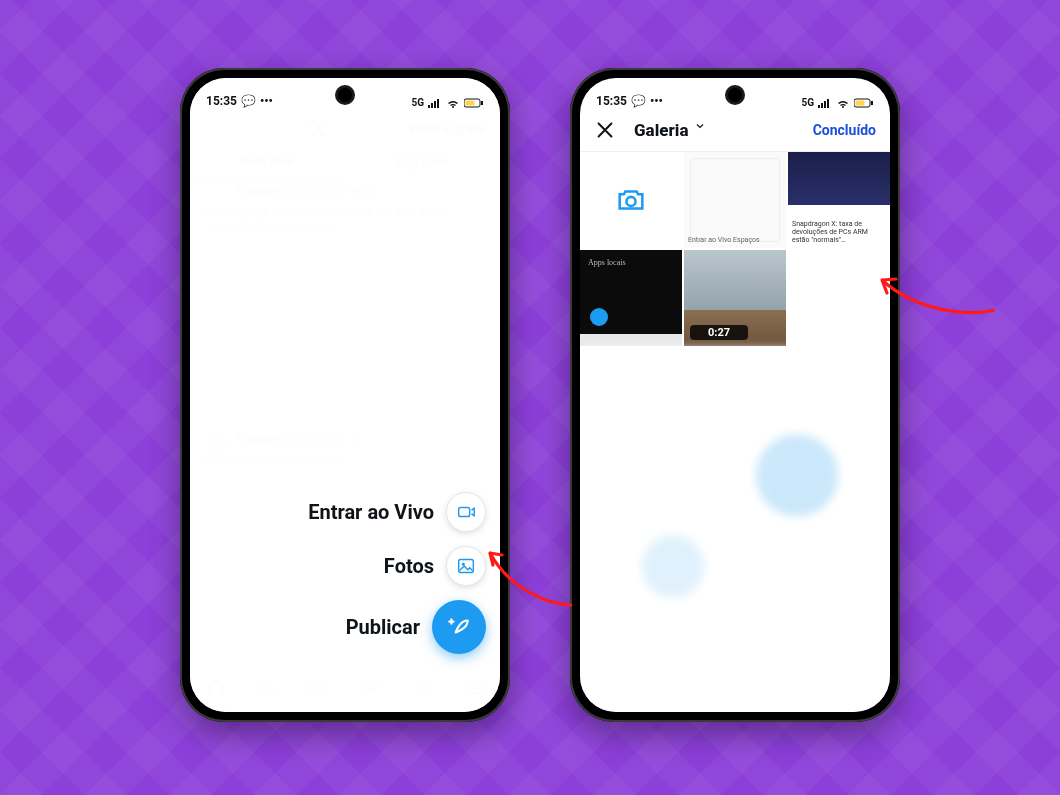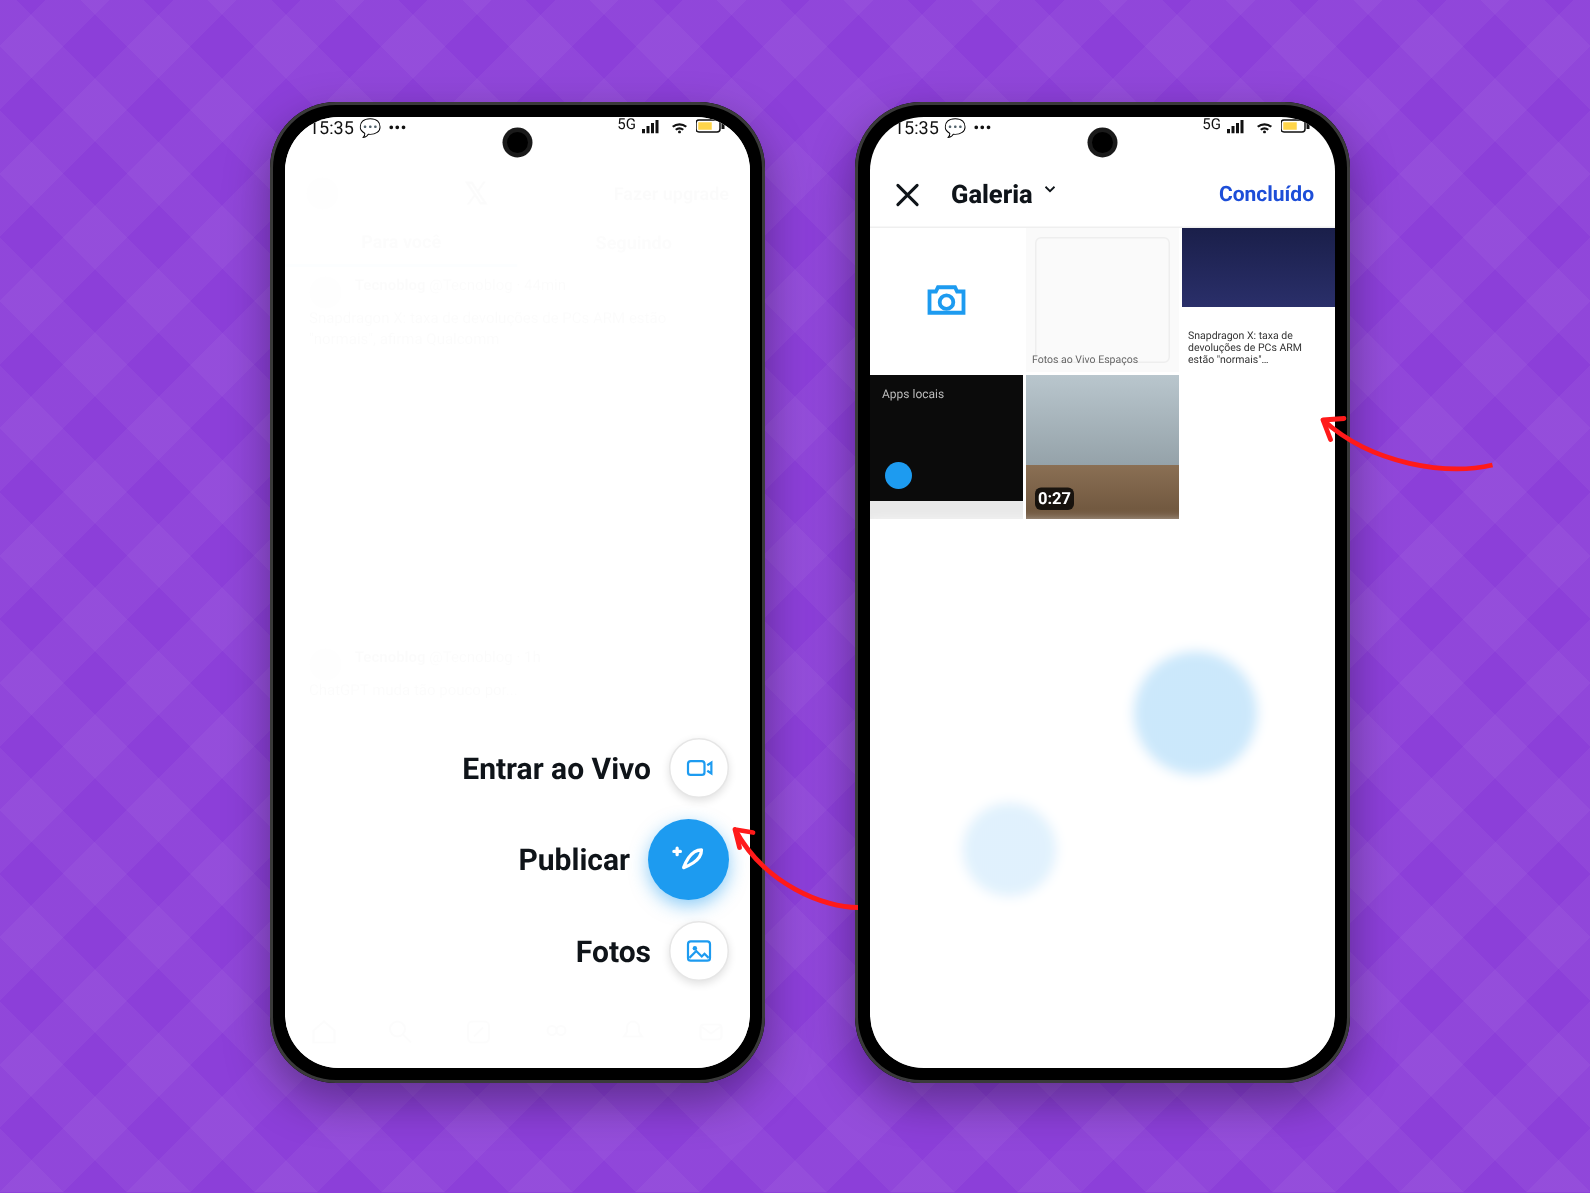--- a/index.html
+++ b/index.html
@@ -45,23 +45,23 @@
     width: 14px; height: 14px; border-radius: 50%;
     background: #000;
     box-shadow: 0 0 0 3px #1a1a1a;
     z-index: 30;
   }
 
   
   .status {
     position: absolute; top: 0; left: 0; right: 0;
     height: 30px;
-    display: flex; align-items: flex-start; justify-content: space-between;
+    display: flex; align-items: flex-end; justify-content: space-between;
     padding: 0 16px;
-    font-size: 12px; font-weight: 400; color: #111;
+    font-size: 12px; font-weight: 700; color: #111;
     z-index: 25;
   }
   .status .sgroup { display:flex; gap:4px; align-items:center; }
   .status svg { display:block; }
   .dim-layer {
     position: absolute; inset: 0;
     background: rgba(255,255,255,0.86);
     z-index: 10;
   }
   .feed-header {
@@ -133,32 +133,32 @@
   .gal-header .title{ display:flex; align-items:flex-start; gap:6px; }
   .gal-header .done{ margin-left:auto; font-size:14px; font-weight:700; color:#1d4ed8;text-align:center; }
 
   .grid{
     position:absolute; top:74px; left:0; right:0;
     display:grid; grid-template-columns:repeat(3,1fr);
     grid-auto-rows:96px; gap:2px;
   }
   .cell{ position:relative; overflow:hidden; background:#d8d8d8; }
   .cell.cam{ background:#fff; display:flex; align-items:center; justify-content:center;}
-  .cell.dark{ background:#0b0b0b; }
+  .cell.dark{ background:#0b0b0b;font-family:Liberation Serif, serif; }
   .cell.sky{ background:linear-gradient(#b9c6cd,#7f8d94);}
   .cell .thumb-txt{
     position:absolute; left:4px; right:4px; bottom:4px;
     font-size:7px; color:#666; line-height:1.15;
   }
   .cell.white{ background:#fafafa; }
   .dur{
     position:absolute; left:6px; bottom:6px;
     background:rgba(0,0,0,.8); color:#fff;
     font-size:11px; font-weight:700;
-    padding:1px 2px; border-radius:4px;
+    padding:1px 18px; border-radius:4px;
   }
   .blur-rows{
     position:absolute; top:270px; bottom:0; left:0; right:0;
     background:
       linear-gradient(#fff,#fff),
       repeating-linear-gradient(#f1f1f1 0 44px,#fff 44px 48px);
     filter:blur(4px);
     opacity:.9;
   }
   .blur-rows::before{
@@ -254,38 +254,38 @@
       <div class="fab-row">
         <span class="fab-label">Entrar ao Vivo</span>
         <span class="fab-small">
           <svg width="22" height="22" viewBox="0 0 24 24">
               <rect x="4" y="7" width="12" height="10" rx="2" fill="none" stroke="#1d9bf0" stroke-width="1.6"></rect>
               <path d="M18 10l3-2v8l-3-2" fill="none" stroke="#1d9bf0" stroke-width="1.6"></path>
             </svg>
         </span>
       </div>
       <div class="fab-row">
-        <span class="fab-label">Publicar</span>
-        <span class="fab-main">
-          <svg width="26" height="26" viewBox="0 0 24 24">
-              <path d="M5 5v4M3 7h4" stroke="#fff" stroke-width="2" stroke-linecap="round"></path>
-              <path d="M20 6c-3 0-6 2-8 5s-3 6-3 6 3-1 6-3 5-5 5-8z" fill="none" stroke="#fff" stroke-width="2" stroke-linejoin="round"></path>
-            </svg>
-        </span>
-      </div>
-      <div class="fab-row">
         <span class="fab-label">Fotos</span>
         <span class="fab-small">
           <svg width="22" height="22" viewBox="0 0 24 24">
               <rect x="4" y="5" width="16" height="14" rx="2" fill="none" stroke="#1d9bf0" stroke-width="1.6"></rect>
               <circle cx="9" cy="10" r="1.6" fill="#1d9bf0"></circle>
               <path d="M5 17l5-5 4 4 2-2 3 3" fill="none" stroke="#1d9bf0" stroke-width="1.6"></path>
             </svg>
         </span>
       </div>
+      <div class="fab-row">
+        <span class="fab-label">Publicar</span>
+        <span class="fab-main">
+          <svg width="26" height="26" viewBox="0 0 24 24">
+              <path d="M5 5v4M3 7h4" stroke="#fff" stroke-width="2" stroke-linecap="round"></path>
+              <path d="M20 6c-3 0-6 2-8 5s-3 6-3 6 3-1 6-3 5-5 5-8z" fill="none" stroke="#fff" stroke-width="2" stroke-linejoin="round"></path>
+            </svg>
+        </span>
+      </div>
     </div>
   </div>
 </div>
 
 <div class="phone right">
   <div class="screen">
     <div class="notch"></div>
 
     <div class="status">
       <div class="sgroup">
@@ -326,21 +326,21 @@
 
     <div class="grid">
       <div class="cell cam">
         <svg width="34" height="34" viewBox="0 0 24 24">
             <path d="M4 8h3l1-2h8l1 2h3v10H4z" fill="none" stroke="#1d9bf0" stroke-width="1.8"></path>
             <circle cx="12" cy="13" r="3.2" fill="none" stroke="#1d9bf0" stroke-width="1.8"></circle>
           </svg>
       </div>
       <div class="cell white">
         <div style="position:absolute;inset:6px;border:1px solid #eee;border-radius:4px;"></div>
-        <div class="thumb-txt">Fotos ao Vivo  Espaços</div>
+        <div class="thumb-txt">Entrar ao Vivo  Espaços</div>
       </div>
       <div class="cell" style="background:linear-gradient(#1a1f4a,#2a2f6a 55%,#fff 55%);">
         <div class="thumb-txt" style="color:#333">Snapdragon X: taxa de devoluções de PCs ARM estão "normais"…</div>
       </div>
       <div class="cell dark">
         <div style="position:absolute;left:8px;top:8px;color:#bbb;font-size:8px;">Apps locais</div>
         <div style="position:absolute;left:10px;bottom:20px;width:18px;height:18px;border-radius:50%;background:#1d9bf0;"></div>
         <div style="position:absolute;left:0;right:0;bottom:0;height:12px;background:#e9e9e9;"></div>
       </div>
       <div class="cell sky">

